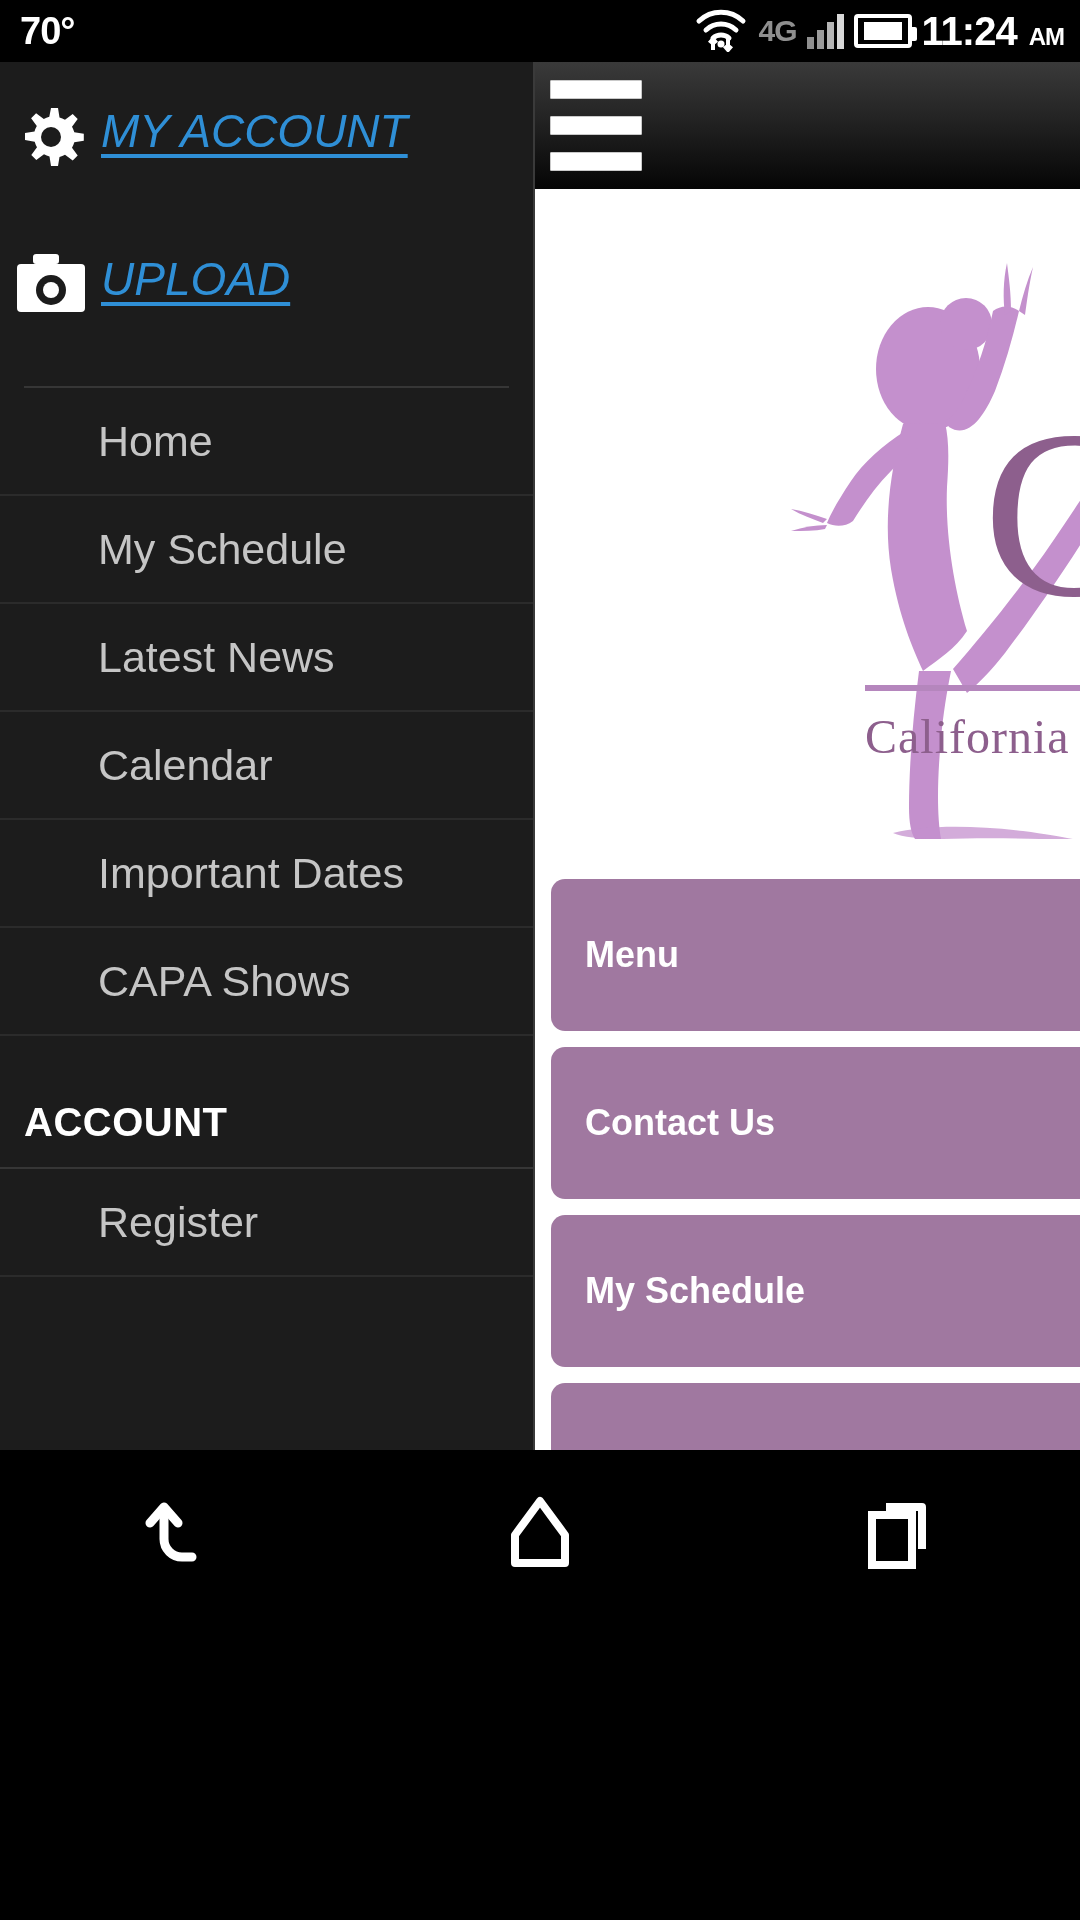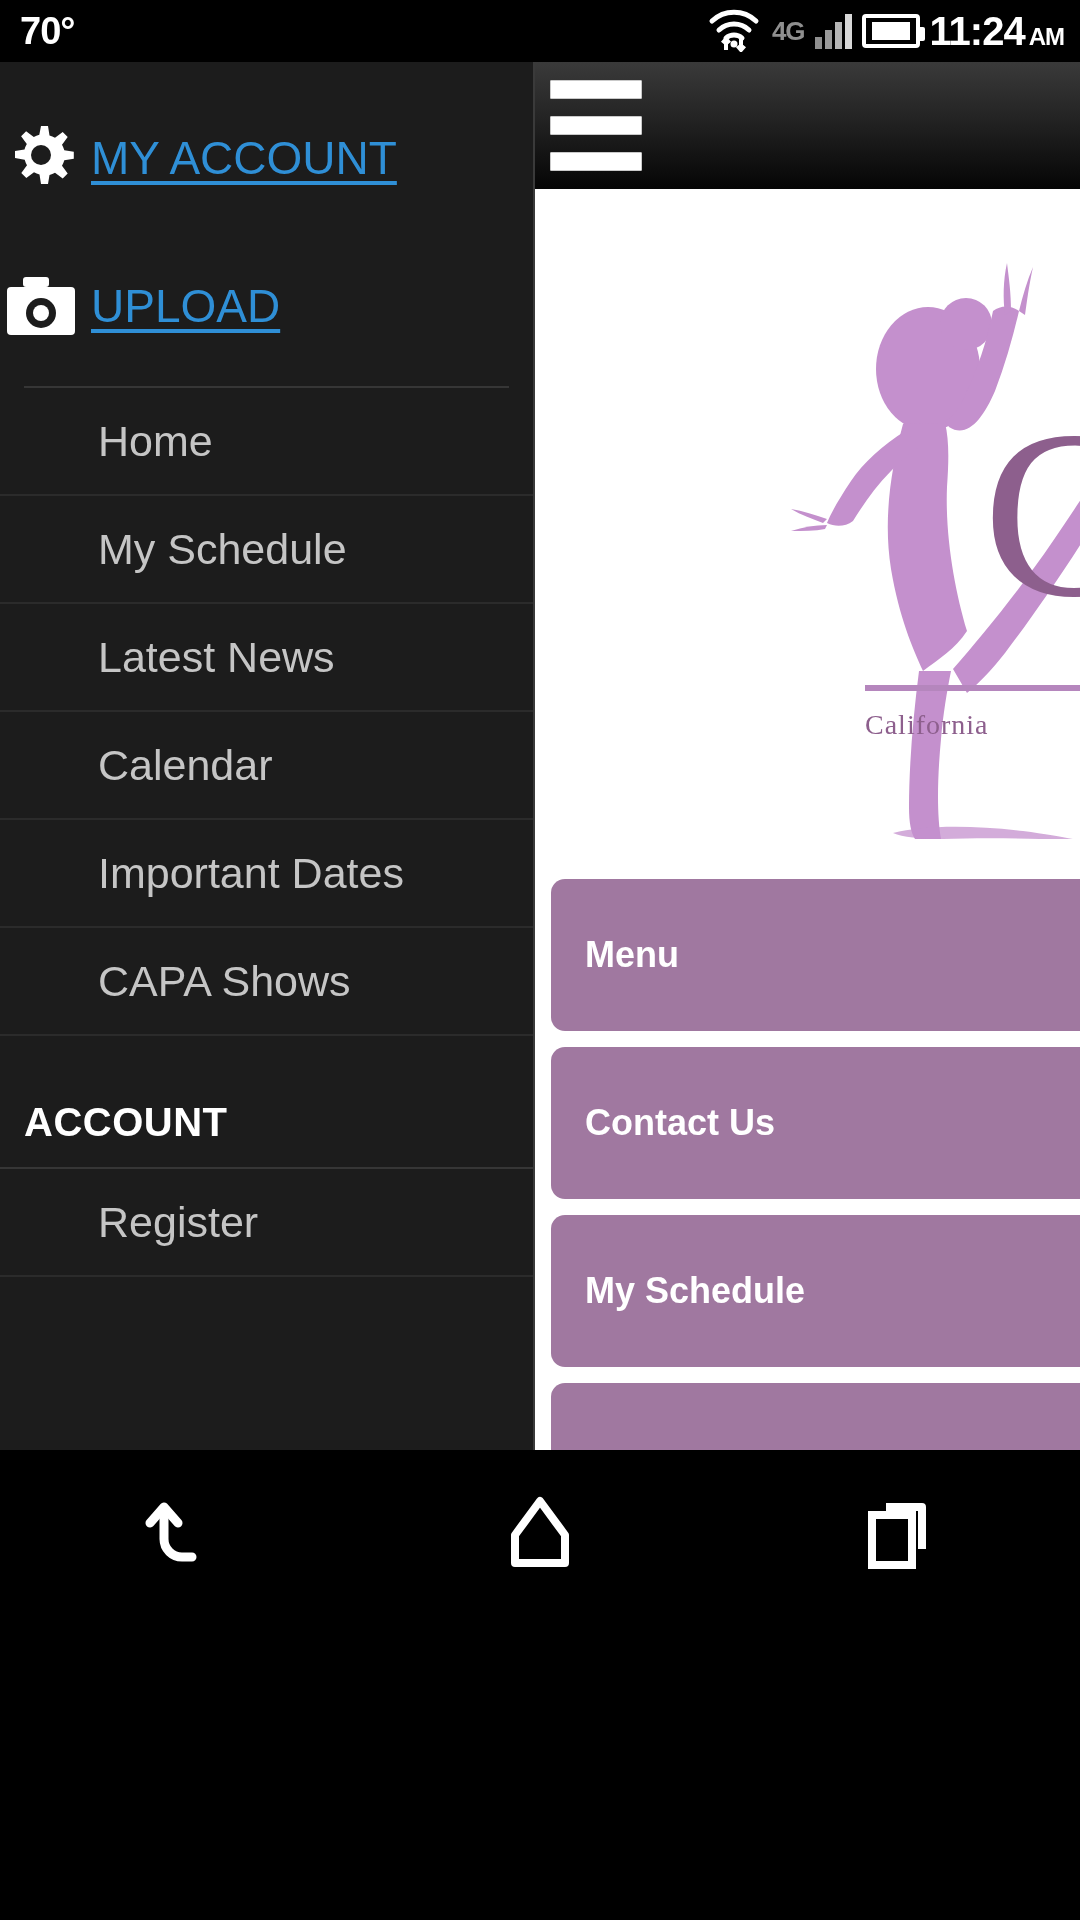--- a/index.html
+++ b/index.html
@@ -8,23 +8,23 @@
 
   #screen { position:relative; width:1080px; height:1920px; background:#000; }
 
   
   .statusbar{
     position:absolute; left:0; top:0; width:1080px; height:62px;
     background:#000; color:#fff; display:flex; align-items:center;
   }
   .sb-temp{ font-size:38px; font-weight:600; margin-left:20px; letter-spacing:-1px; }
   .sb-right{ margin-left:auto; display:flex; align-items:center; gap:10px; padding-right:16px;}
-  .sb-clock{ font-size:40px; font-weight:600; letter-spacing:-1px; display:flex; align-items:baseline; gap:4px;}
+  .sb-clock{ font-size:40px; font-weight:600; letter-spacing:-1px; display:flex; align-items:baseline; gap:12px;}
   .sb-ampm{ font-size:24px; font-weight:600; }
-  .net-label{ font-size:26px; font-weight:700; color:#8f8f8f; letter-spacing:-1px; }
+  .net-label{ font-size:30px; font-weight:700; color:#8f8f8f; letter-spacing:-1px; }
   .bars{ display:flex; align-items:flex-end; gap:3px; height:36px; }
   .bars i{ display:block; width:7px; background:#8f8f8f; }
   .bars i:nth-child(1){height:12px;background:#8f8f8f}
   .bars i:nth-child(2){height:19px;background:#9a9a9a}
   .bars i:nth-child(3){height:27px;background:#b5b5b5}
   .bars i:nth-child(4){height:35px;background:#d8d8d8}
   .batt{ width:58px; height:34px; border:4px solid #fff; border-radius:4px; position:relative;
          display:flex; align-items:center; justify-content:center;}
   .batt::after{content:"";position:absolute;right:-9px;top:9px;width:5px;height:14px;background:#fff;border-radius:0 2px 2px 0;}
   .batt i{display:block;width:38px;height:18px;background:#fff;}
@@ -47,38 +47,38 @@
 
   .logo-area{ position:relative; height:690px; background:#fff; overflow:hidden; }
   .logo-inner{ position:absolute; left:118px; top:20px; width:760px; height:650px; }
   .logo-word{
     position:absolute; left:330px; top:185px;
     font-family:"Liberation Serif", serif; font-size:240px; color:#8d5f8d; line-height:1;
   }
   .logo-rule{ position:absolute; left:212px; top:476px; width:600px; height:6px; background:#b586bd; }
   .logo-sub{
     position:absolute; left:212px; top:500px; font-family:"Liberation Serif", serif;
-    font-size:28px; color:#8d5f8d; letter-spacing:1px; white-space:nowrap;
+    font-size:48px; color:#8d5f8d; letter-spacing:1px; white-space:nowrap;
   }
   .dancer{ position:absolute; left:70px; top:10px; }
 
   .btn-stack{ padding:0 0 0 16px; }
   .pbtn{
     height:152px; margin-bottom:16px; background:#a078a0; border-radius:14px;
     display:flex; align-items:center; width:560px;
   }
   .pbtn span{ color:#fff; font-size:36px; font-weight:700; margin-left:34px; white-space:nowrap; }
 
   
   .drawer{
     position:absolute; left:0; top:0; width:533px; height:1388px;
     background:#1c1c1c; overflow:hidden;
   }
   .drawer-top{ padding:42px 0 0 0; }
-  .acct-row{ display:flex; align-items:center; height:108px; padding-left:5px; }
+  .acct-row{ display:flex; align-items:flex-start; height:108px; padding-left:15px;font-style:italic; }
   .acct-row .ico{ width:76px; display:flex; align-items:center; justify-content:flex-start; }
   .acct-row a{
     color:#2f8fd6; font-size:46px; font-weight:500; text-decoration:underline;
     text-underline-offset:7px; letter-spacing:0px; margin-left:10px; white-space:nowrap;
   }
   .drawer-sep{ height:2px; background:#363636; margin:26px 24px 0 24px; }
 
   .nav-item{
     height:108px; display:flex; align-items:center; padding-left:98px;
     border-bottom:2px solid #2b2b2b; color:#c5c5c5; font-size:43px; font-weight:400;

